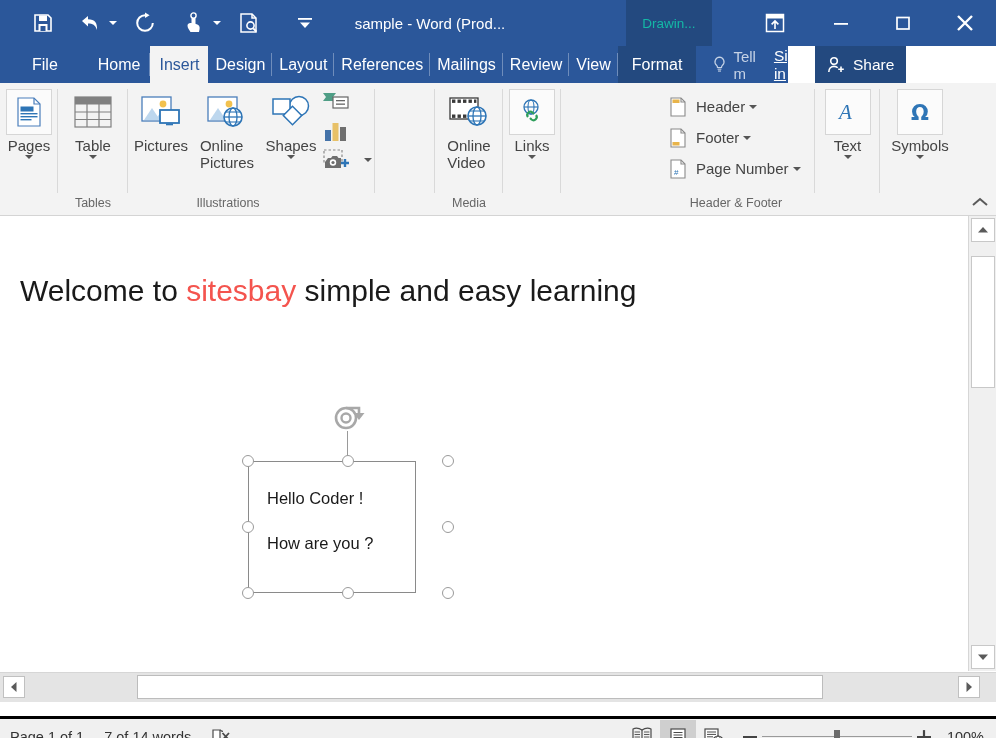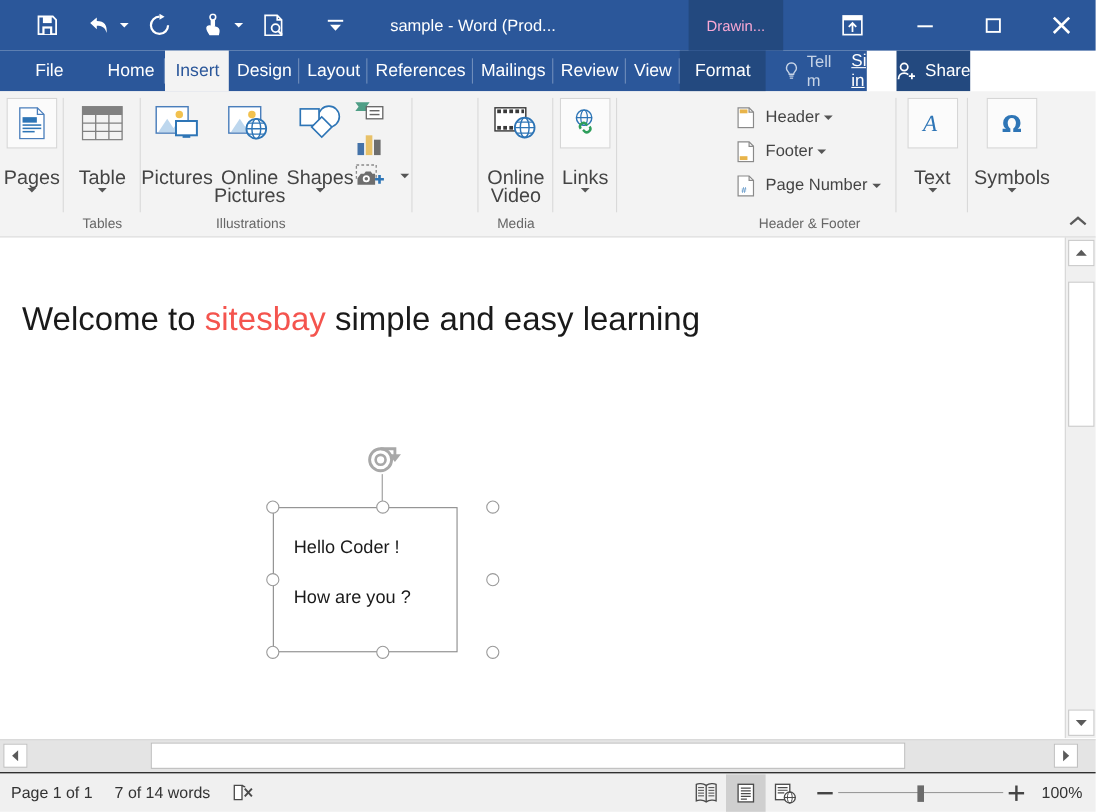--- a/index.html
+++ b/index.html
@@ -29,21 +29,21 @@
   .win-title{
     position:absolute;left:0;top:0;width:996px;height:46px;
     display:flex;align-items:center;justify-content:center;
     color:#ffffff;font-size:15px;pointer-events:none;
   }
   .win-title span{position:relative;left:-68px;}
   .ctx-tabgroup{
     position:absolute;left:626px;top:0;width:86px;height:46px;
     background:#23497f;
     display:flex;align-items:center;justify-content:center;
-    color:#f9a8d4;font-size:13.5px;
+    color:#14b8a6;font-size:13.5px;
   }
   .wincontrols{position:absolute;right:0;top:0;height:46px;display:flex;align-items:center;}
   .wc{width:62px;height:46px;display:flex;align-items:center;justify-content:center;color:#fff;}
   .wc.ribbon-disp{width:70px;}
 
   
   .tabstrip{
     position:absolute;left:0;top:46px;width:788px;height:37px;
     background:#2b579a;
   }
@@ -59,21 +59,21 @@
   .tab.sep::after{
     content:"";position:absolute;right:0;top:7px;bottom:7px;width:1px;background:#6f8dbb;
   }
   .tab.fmt{background:#23497f;padding:0 14px;}
   .tell{
     display:flex;align-items:center;color:#c6d3e6;font-size:15px;padding:0 8px;margin-left:8px;
   }
   .tell .bulb{margin-right:6px;display:flex;}
   .signin{display:flex;align-items:center;color:#ffffff;font-size:15.5px;padding:0 10px;text-decoration:underline;}
   .share{
-    display:flex;align-items:center;color:#ffffff;font-size:15.5px;padding:0 0;
+    display:flex;align-items:center;color:#ffffff;font-size:15.5px;padding:0 12px;
     background:#23497f;height:37px;
   }
   .share .pic{margin-right:7px;display:flex;}
 
   
   .ribbon{
     position:absolute;left:0;top:83px;width:996px;height:132px;
     background:#f3f3f3;border-bottom:1px solid #d4d4d4;
   }
   .rgroup{position:absolute;top:0;height:132px;}
@@ -84,21 +84,21 @@
   }
   .bigbtn{
     position:absolute;display:flex;flex-direction:column;align-items:center;
     width:100%;top:6px;
   }
   .icobox{
     width:46px;height:46px;display:flex;align-items:center;justify-content:center;
   }
   .icobox.framed{border:1px solid #d6d6d6;background:#fbfbfb;width:44px;height:44px;}
   .blabel{
-    font-size:18px;color:#444;text-align:center;line-height:17px;margin-top:18px;
+    font-size:15px;color:#444;text-align:left;line-height:17px;margin-top:2px;
     white-space:pre-line;
   }
   .dcaret{margin-top:1px;}
   .dcaret::after{
     content:"";display:block;border-left:4px solid transparent;border-right:4px solid transparent;
     border-top:4px solid #555;
   }
   .inline-caret{display:inline-block;vertical-align:middle;margin-left:4px;}
   .inline-caret::after{
     content:"";display:block;border-left:4px solid transparent;border-right:4px solid transparent;
@@ -163,22 +163,22 @@
   }
   .hs-btn.left{left:3px;}
   .hs-btn.right{right:16px;}
   .hs-thumb{
     position:absolute;left:137px;top:2px;width:686px;height:24px;background:#ffffff;
     border:1px solid #bcbcbc;box-sizing:border-box;
   }
 
   
   .statusbar{
-    position:absolute;left:0;bottom:0;width:996px;height:36px;background:#f0f0f0;
-    border-top:1px solid #000000;box-sizing:border-box;
+    position:absolute;left:0;bottom:0;width:996px;height:22px;background:#f0f0f0;
+    border-top:3px solid #000000;box-sizing:border-box;
   }
   .sb-left{position:absolute;left:0;top:0;height:35px;display:flex;align-items:center;}
   .sb-item{font-size:14.5px;color:#333;padding:0 10px;display:flex;align-items:center;}
   .sb-right{position:absolute;right:0;top:0;height:35px;display:flex;align-items:center;}
   .vbtn{width:36px;height:34px;display:flex;align-items:center;justify-content:center;}
   .vbtn.active{background:#cfcfcf;}
   .zoomwrap{display:flex;align-items:center;margin-left:6px;}
   .zmb{width:24px;height:30px;display:flex;align-items:center;justify-content:center;color:#444;}
   .ztrack{position:relative;width:150px;height:30px;display:flex;align-items:center;}
   .ztrack .line{position:absolute;left:0;right:0;top:14px;height:1px;background:#9a9a9a;}

